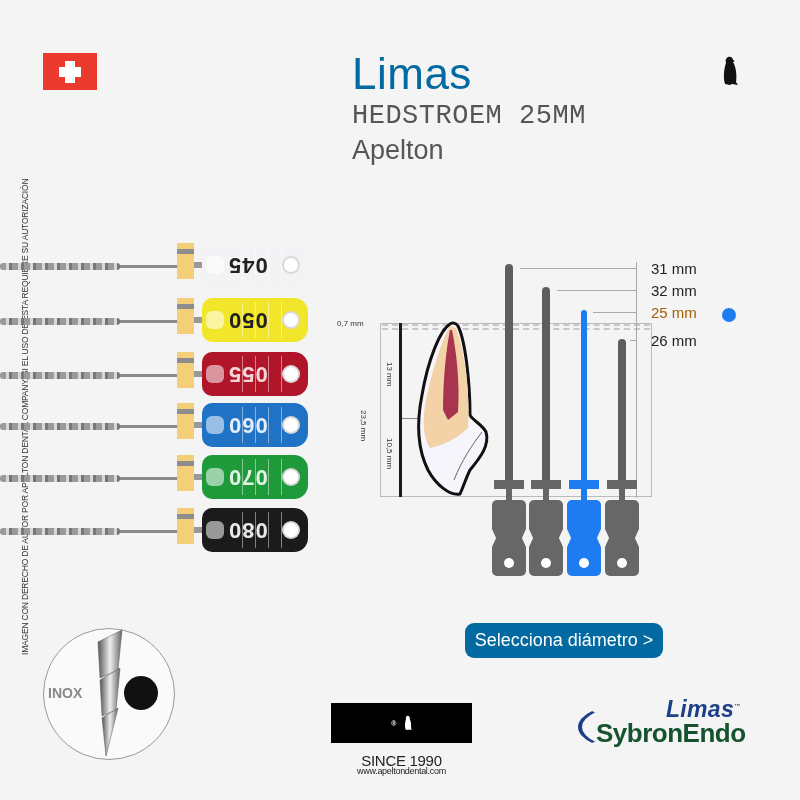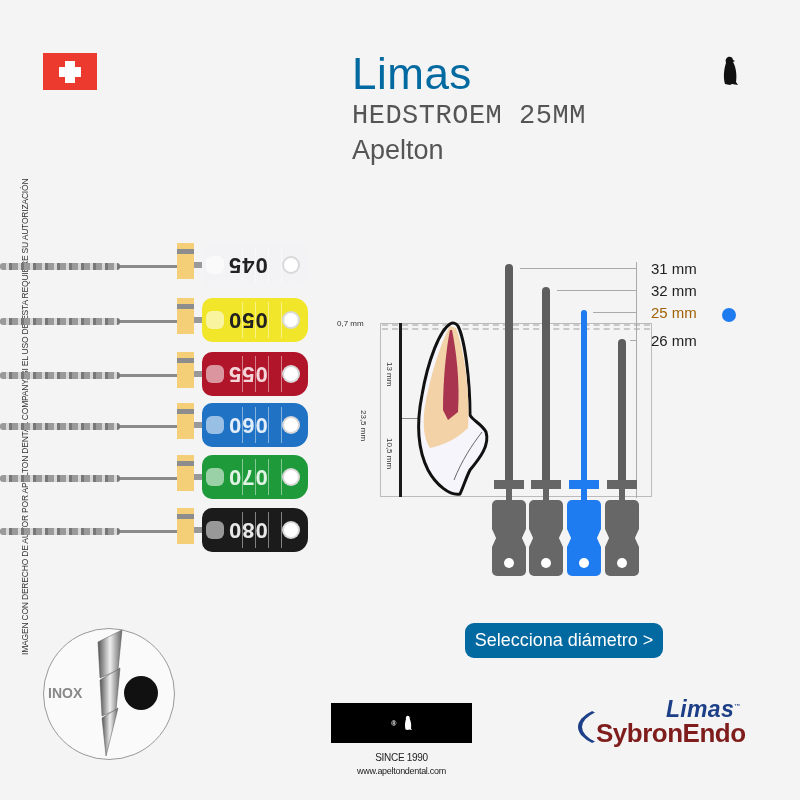--- a/index.html
+++ b/index.html
@@ -69,27 +69,27 @@
     font-size: 18px; display: flex; align-items: center; justify-content: center; cursor: pointer; }
 
   
   .inox-circle { left: 43px; top: 628px; width: 132px; height: 132px; border-radius: 50%; border: 1px solid #999; background: #fafafa; }
   .inox-text { left: 48px; top: 685px; font-size: 14px; font-weight: 700; color: #888; }
   .inox-dot { left: 124px; top: 676px; width: 34px; height: 34px; border-radius: 50%; background: #111; }
 
   
   .apelton-box { left: 331px; top: 703px; width: 141px; height: 40px; background: #000; color: #fff; display: flex; align-items: center; justify-content: center; font-size: 24px; font-weight: 700; letter-spacing: 0.5px; }
   .apelton-box .reg { font-size: 7px; vertical-align: super; margin-left: 1px; }
-  .since { left: 331px; top: 752px; width: 141px; text-align: center; font-size: 10px; color: #222; letter-spacing: -0.3px; }
+  .since { left: 331px; top: 752px; width: 141px; text-align: center; font-size: 15px; color: #222; letter-spacing: -0.3px; }
   .website { left: 331px; top: 766px; width: 141px; text-align: center; font-size: 9px; color: #222; letter-spacing: -0.3px; }
 
   
   .kerr { left: 666px; top: 696px; font-size: 23px; font-weight: 700; color: #1c3f87; font-style: italic; letter-spacing: 0.3px; }
   .kerr .tm { font-size: 6px; vertical-align: super; }
-  .sybron { left: 596px; top: 718px; font-size: 26px; font-weight: 700; color: #7f1d1d; letter-spacing: -0.5px; }
+  .sybron { left: 596px; top: 718px; font-size: 26px; font-weight: 700; color: #14532d; letter-spacing: -0.5px; }
   .swoosh { left: 578px; top: 704px; width: 100px; height: 46px; border-radius: 50%; border-left: 4px solid #1c3f87; border-top: 2px solid transparent; border-bottom: 2px solid transparent; }
 </style>
 </head>
 <body>
 
 <div class="abs flag">
   <div class="v"></div>
     <div class="h"></div>
 </div>
 

